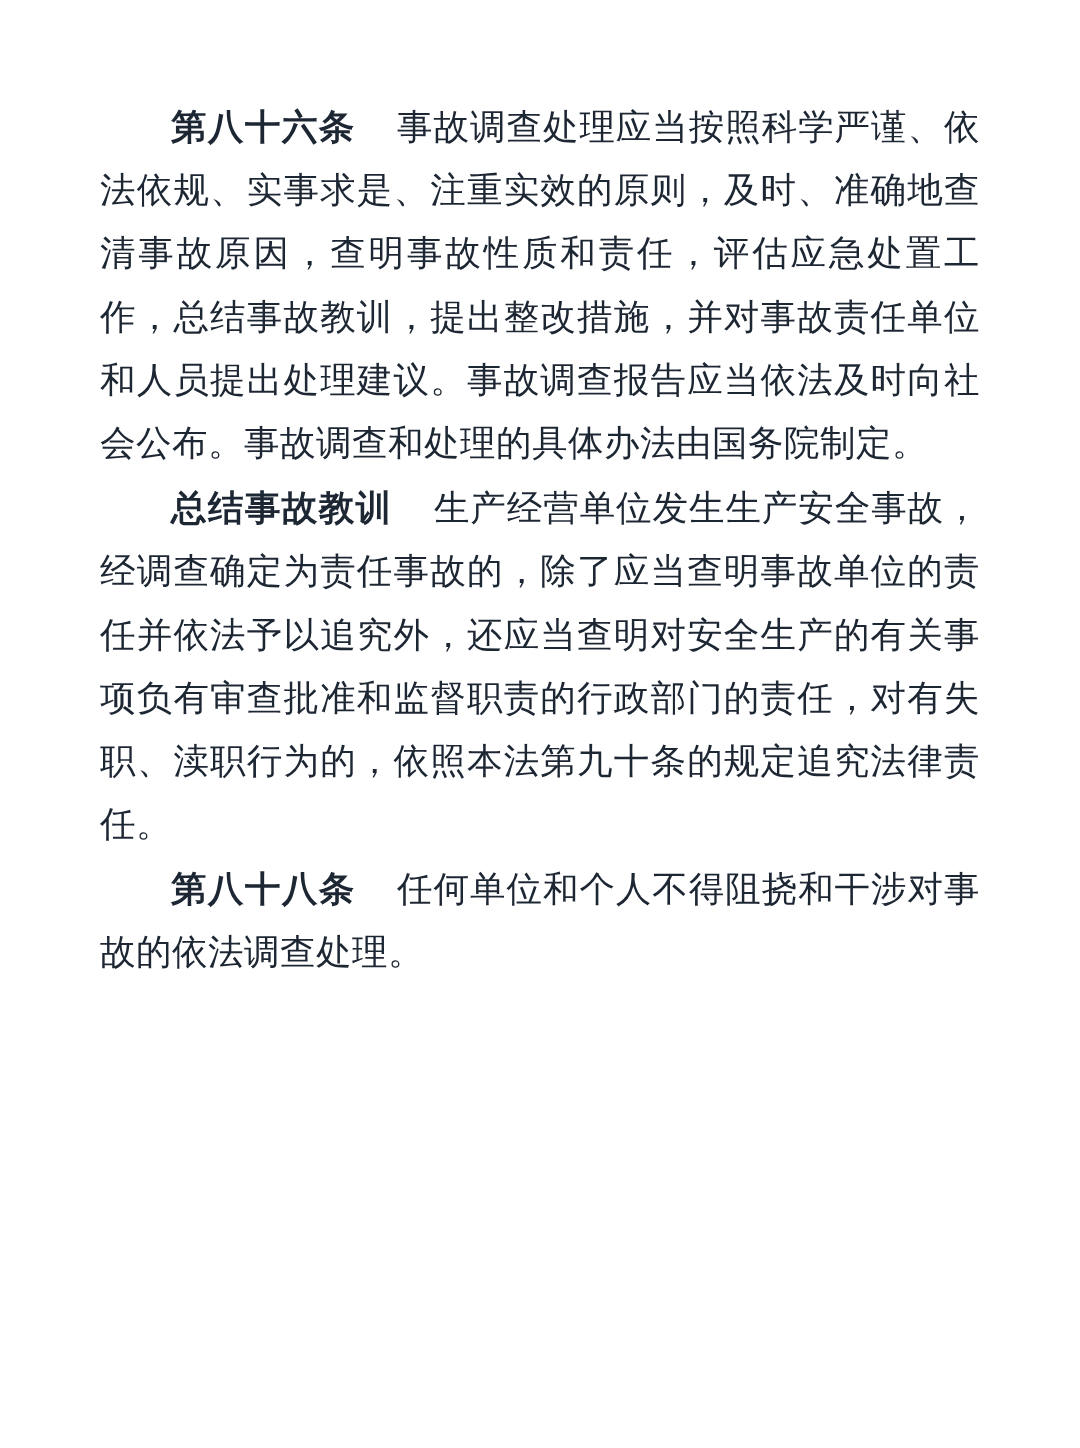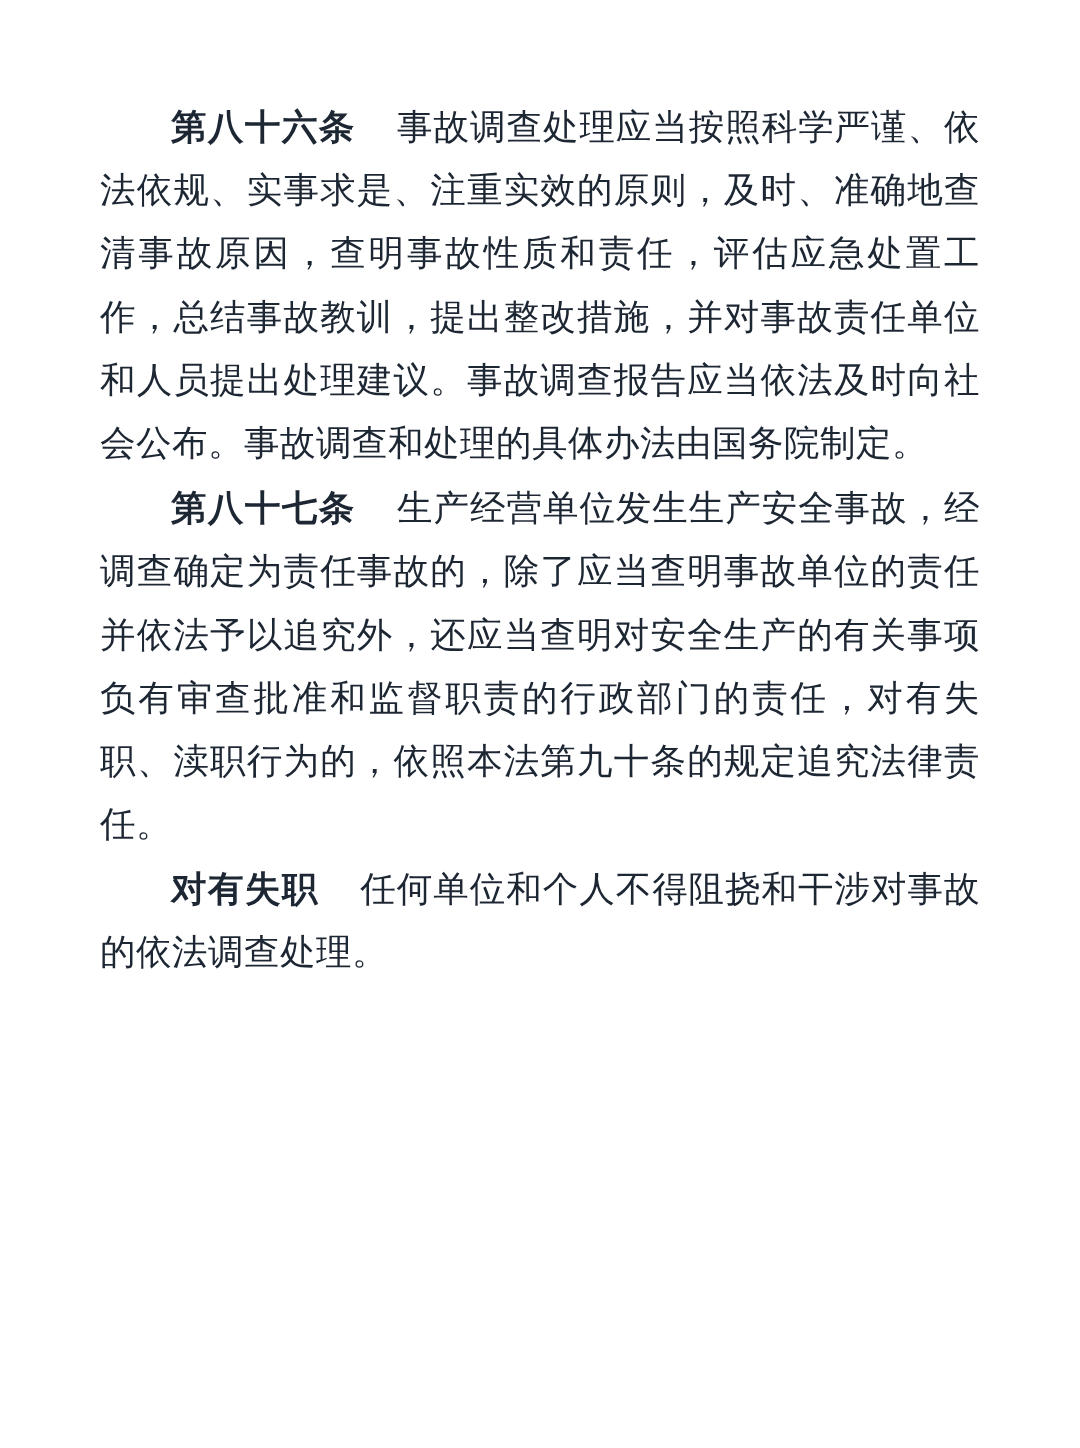--- a/index.html
+++ b/index.html
@@ -49,21 +49,21 @@
 <div class="page">
   <div class="doc-body">
 
     <p class="para">
       <span class="article-no">第八十六条</span><span class="article-gap"></span><span>事故调查处理应当按照科学严谨、依法依规、实事求是、注重实效的原则，及时、准确地查清事故原因，查明事故性质和责任，评估应急处置工作，总结事故教训，提出整改措施，并对事故责任单位和人员提出处理建议。事故调查报告应当依法及时向社会公布。事故调查和处理的具体办法由国务院制定。</span>
     </p>
 
 
 
     <p class="para">
-      <span class="article-no">第八十七条</span><span class="article-gap"></span><span>生产经营单位发生生产安全事故，经调查确定为责任事故的，除了应当查明事故单位的责任并依法予以追究外，还应当查明对安全生产的有关事项负有审查批准和监督职责的行政部门的责任，对有失职、渎职行为的，依照本法第九十条的规定追究法律责任。</span>
+      <span class="article-no">总结事故教训</span><span class="article-gap"></span><span>生产经营单位发生生产安全事故，经调查确定为责任事故的，除了应当查明事故单位的责任并依法予以追究外，还应当查明对安全生产的有关事项负有审查批准和监督职责的行政部门的责任，对有失职、渎职行为的，依照本法第九十条的规定追究法律责任。</span>
     </p>
 
     <p class="para">
-      <span class="article-no">对有失职</span><span class="article-gap"></span><span>任何单位和个人不得阻挠和干涉对事故的依法调查处理。</span>
+      <span class="article-no">第八十八条</span><span class="article-gap"></span><span>任何单位和个人不得阻挠和干涉对事故的依法调查处理。</span>
     </p>
 
   </div>
 </div>
 
 </body></html>

